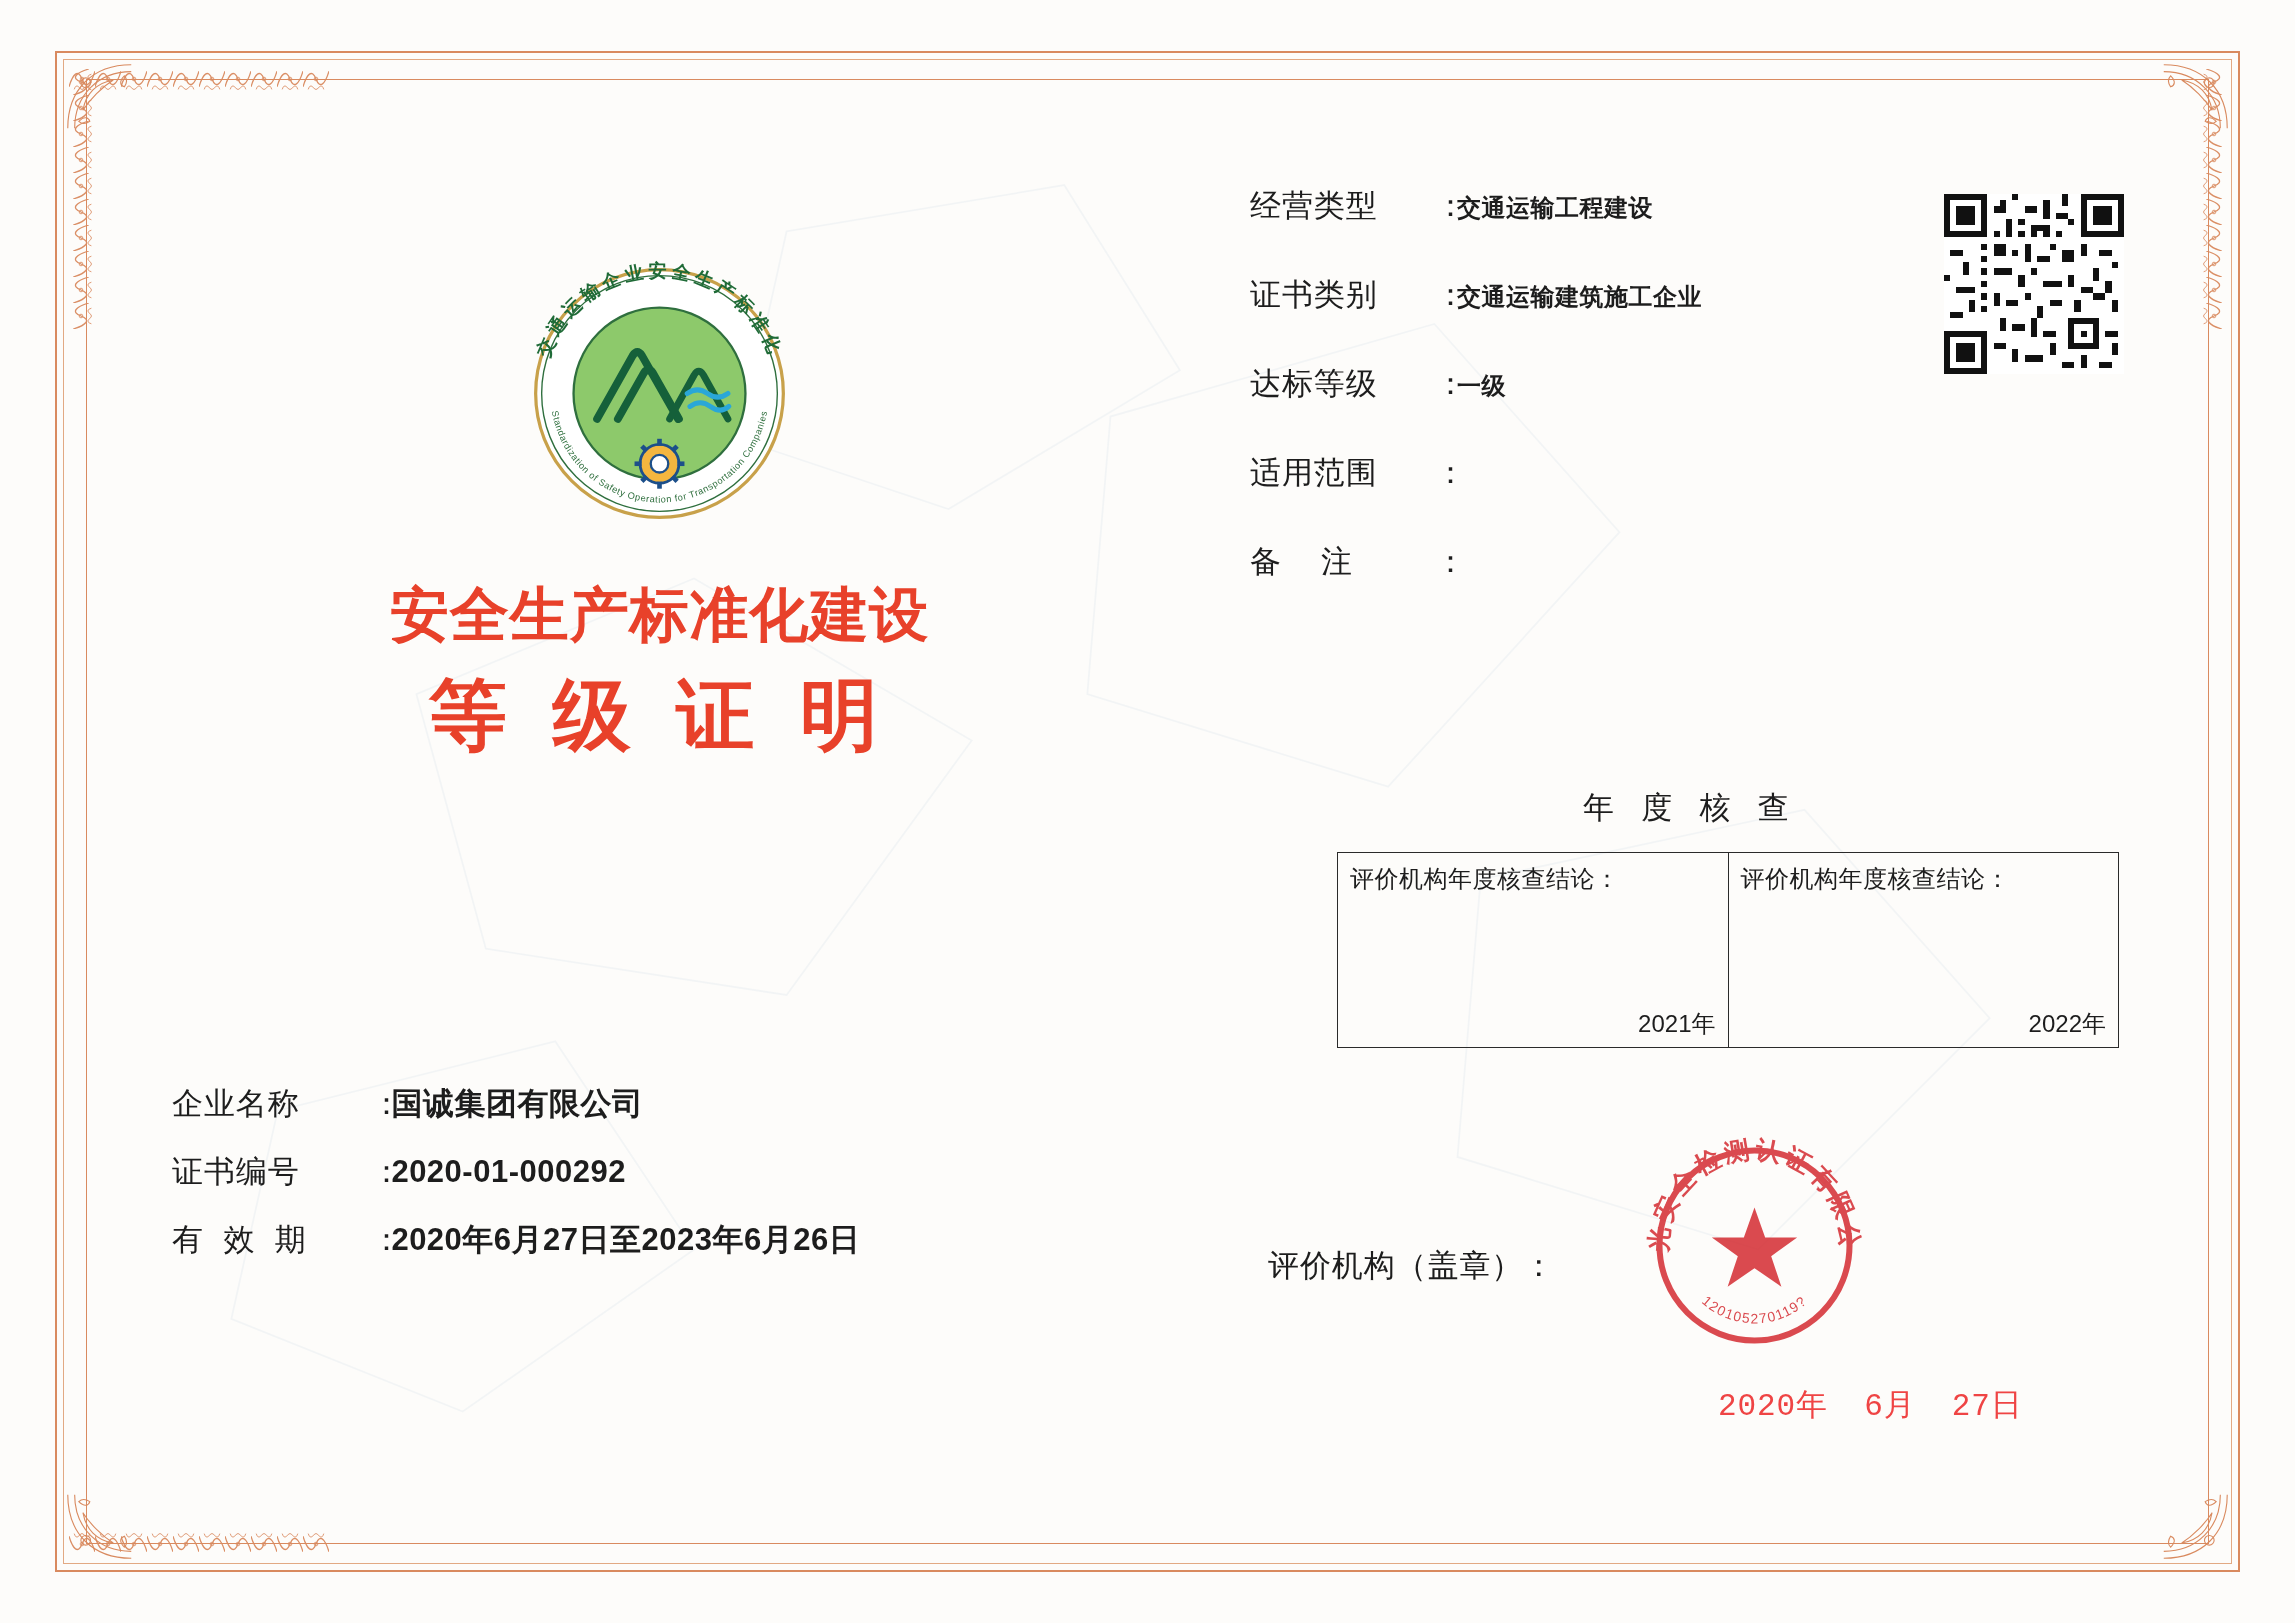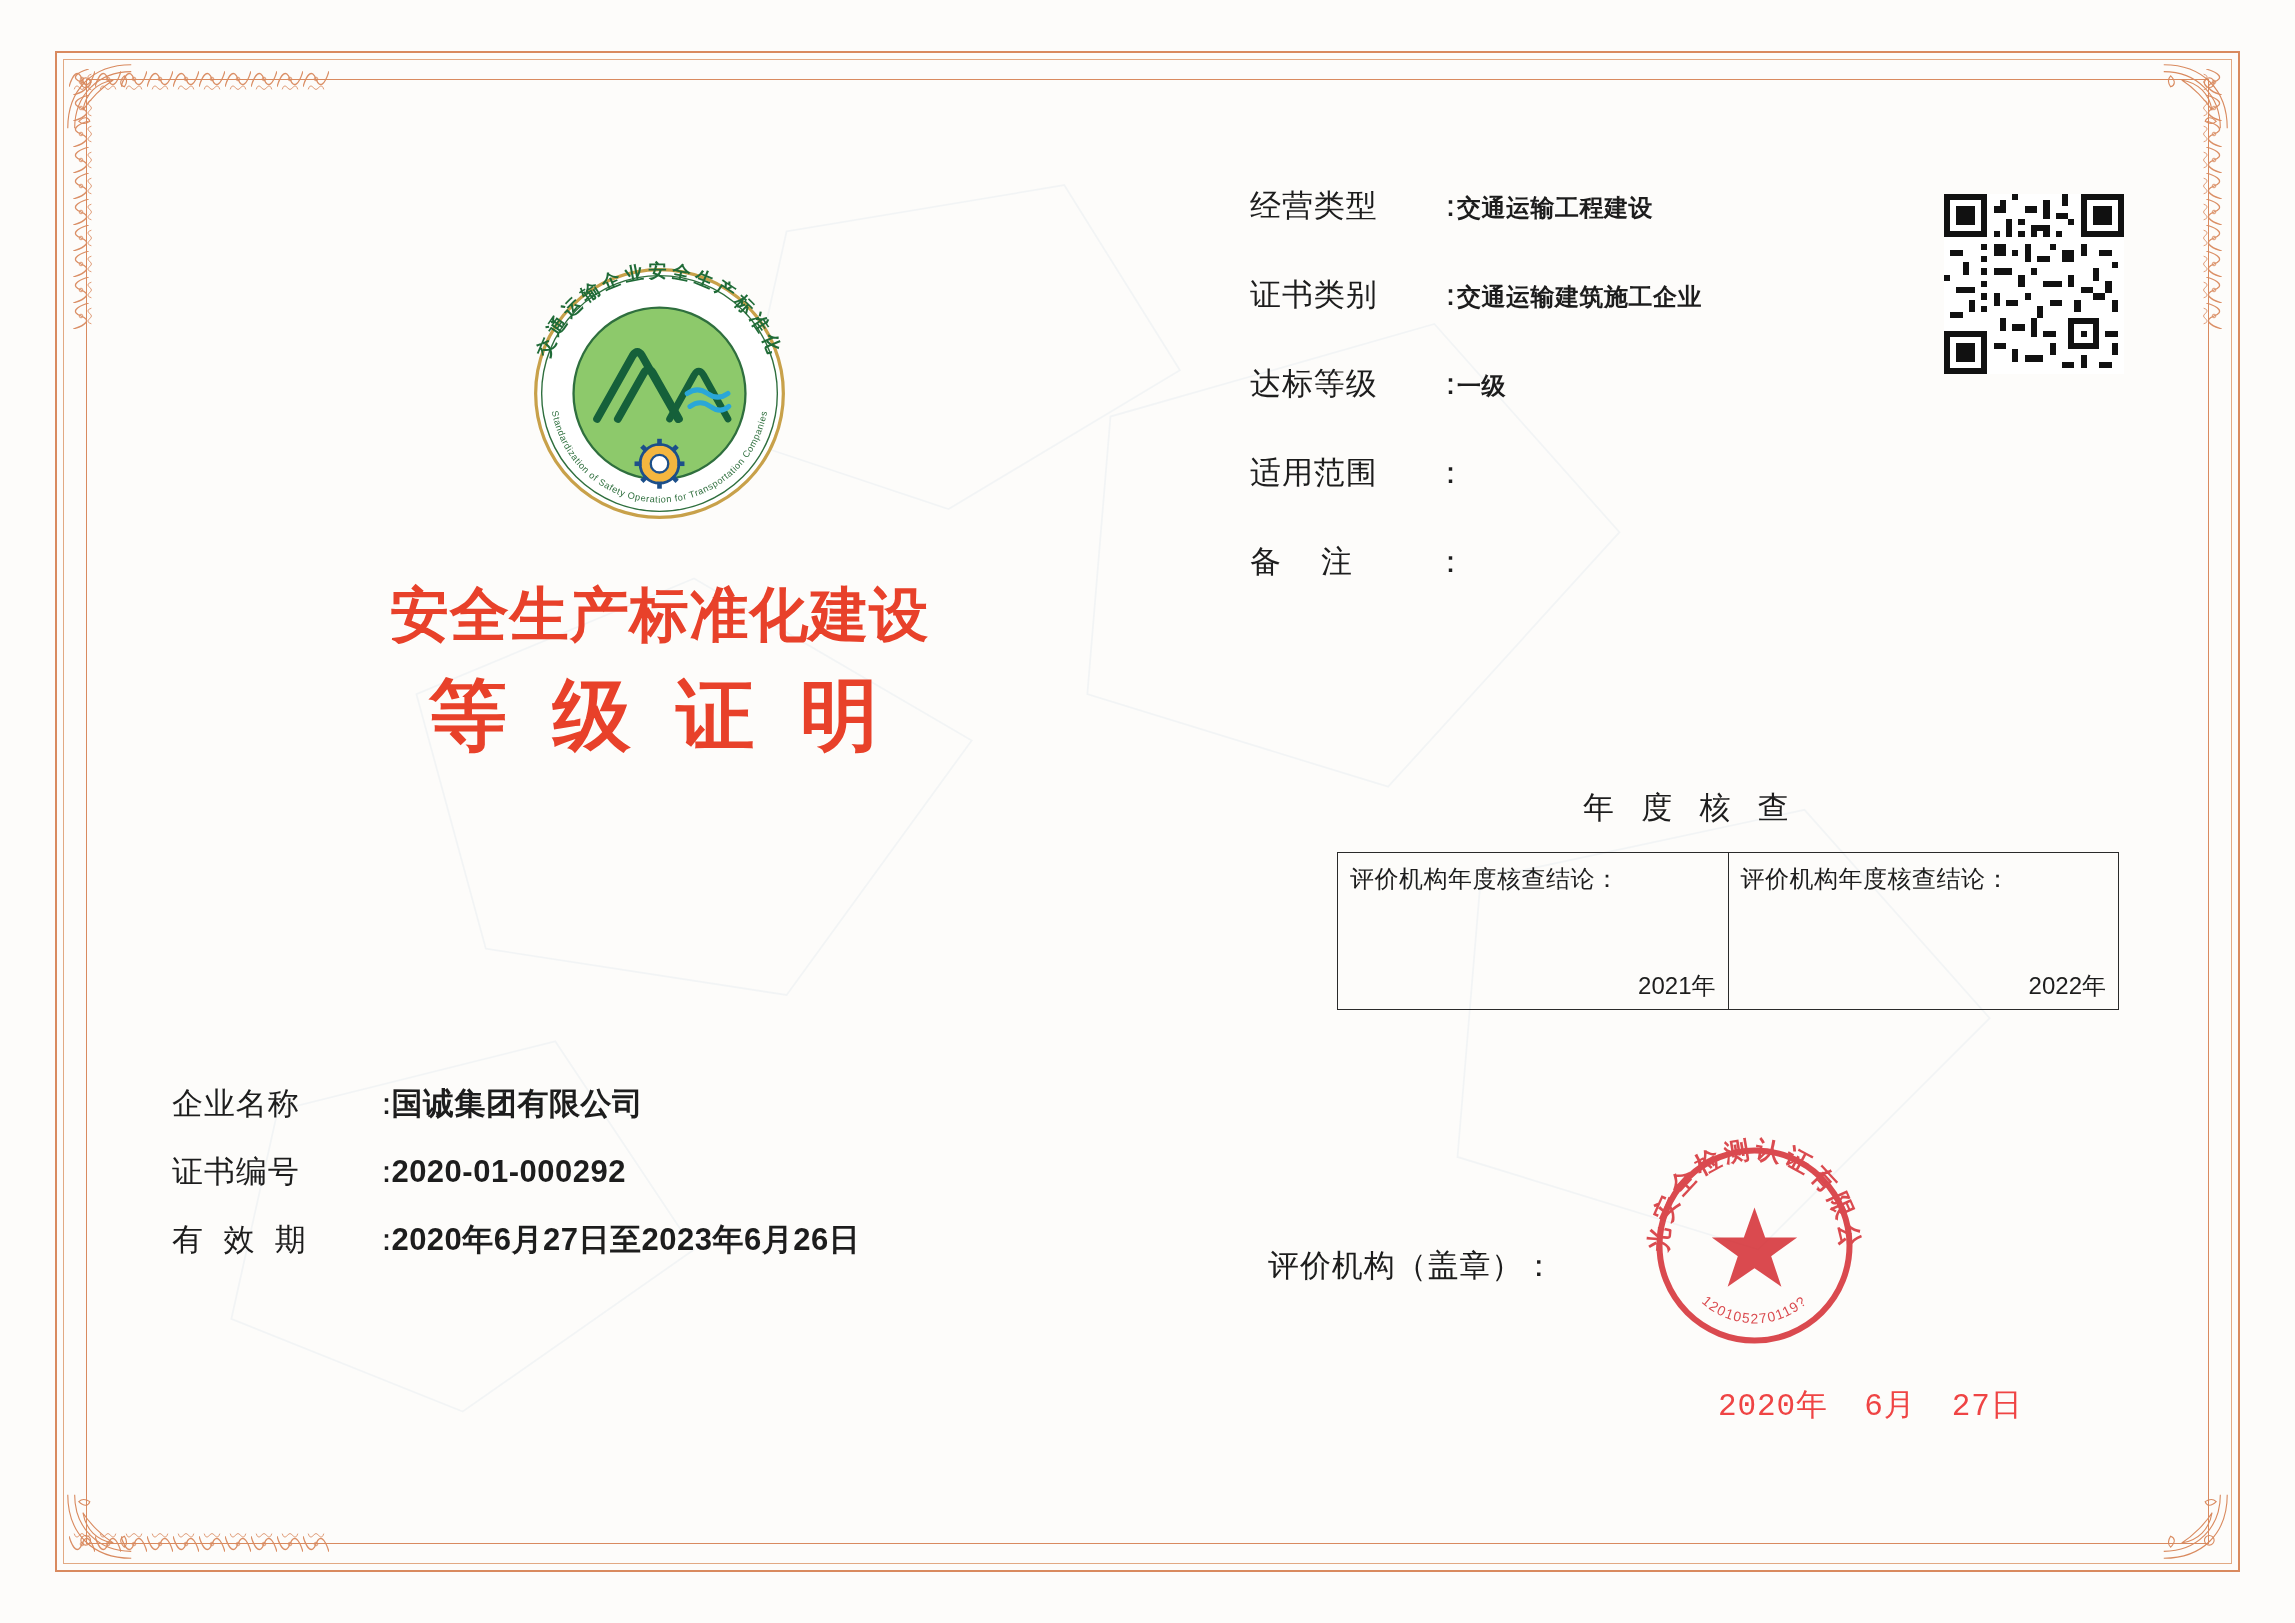--- a/index.html
+++ b/index.html
@@ -186,21 +186,21 @@
     top: 787px;
     font-size: 31px;
     letter-spacing: 9.3px;
     color: #1d1d1d;
   }
   .annual-table {
     position: absolute;
     left: 1337px;
     top: 852px;
     width: 782px;
-    height: 158px;
+    height: 196px;
     display: flex;
     border: 1.4px solid #2a2a2a;
     box-sizing: border-box;
   }
   .annual-cell {
     flex: 1;
     position: relative;
     box-sizing: border-box;
     padding: 10.2px 12px;
   }

